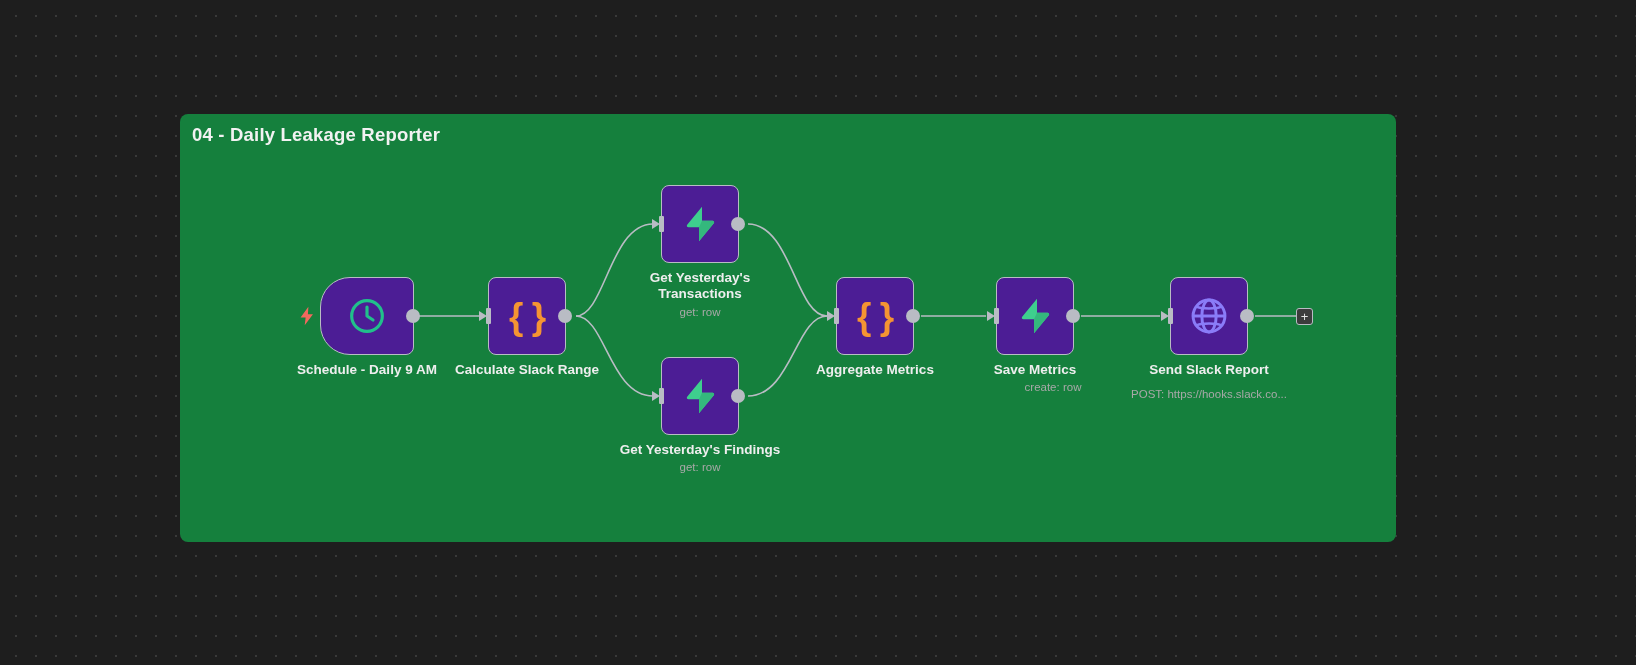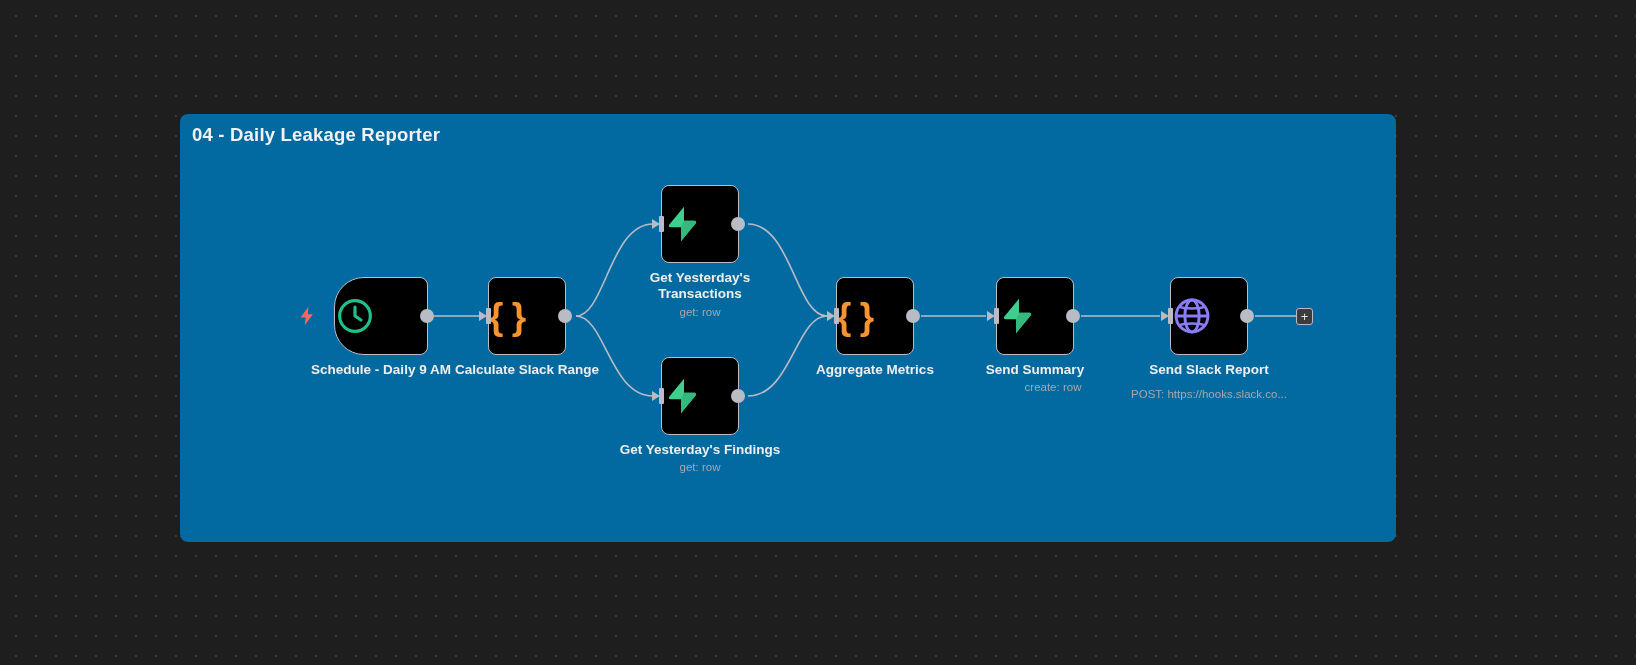--- a/index.html
+++ b/index.html
@@ -15,21 +15,21 @@
     background-size:20px 20px;
     background-position:6px 6px;
     position:relative;
   }
 
   
   #workflow-panel {
     position:absolute;
     left:180px; top:114px;
     width:1216px; height:428px;
-    background:#0369a1;
+    background:#15803d;
     border-radius:8px;
   }
   #workflow-title {
     position:absolute;
     left:12px; top:10px;
     font-size:18.5px;
     font-weight:bold;
     color:#f2f2f2;
     letter-spacing:0.2px;
     white-space:nowrap;
@@ -40,26 +40,26 @@
     position:absolute;
     inset:0;
     width:1636px; height:665px;
     pointer-events:none;
   }
   #edges { position:absolute; left:0; top:0; }
 
   
   .node {
     position:absolute;
-    background:#000000;
+    background:#4c1d95;
     border:1.6px solid #b9bcc4;
     border-radius:8px;
     display:flex;
     align-items:center;
-    justify-content:flex-start;
+    justify-content:center;
   }
   .node.trigger {
     border-radius:30px 8px 8px 30px;
   }
   .node-label {
     position:absolute;
     top:100%;
     left:50%;
     transform:translateX(-50%);
     margin-top:8px;
@@ -172,21 +172,21 @@
 
       <path d="M 1255 316 L 1296 316"></path>
     </g>
   </svg>
 </div>
 
 <svg id="trigger-bolt" viewBox="0 0 24 24">
   <path d="M13.5 2 L5 13.5 H10.5 L9.5 22 L18.5 10 H13 Z" fill="#f2685e"></path>
 </svg>
 
-<div class="node trigger" style="left:334px; top:277px; width:94px; height:78px;">
+<div class="node trigger" style="left:320px; top:277px; width:94px; height:78px;">
   <svg width="40" height="40" viewBox="0 0 24 24">
     <circle cx="12" cy="12" r="9.2" fill="none" stroke="#21c08b" stroke-width="1.9"></circle>
     <path d="M12 6.6 V12 L15.6 14.4" fill="none" stroke="#21c08b" stroke-width="1.9" stroke-linecap="round" stroke-linejoin="round"></path>
   </svg>
   <div class="port-out"></div>
   <div class="node-label">Schedule - Daily 9 AM</div>
 </div>
 
 <div class="node" style="left:488px; top:277px; width:78px; height:78px;">
   <span style="font-size:37px; color:#f59432; font-weight:bold; letter-spacing:-1px; line-height:1;">{&nbsp;}</span>
@@ -239,21 +239,21 @@
 <div class="node" style="left:996px; top:277px; width:78px; height:78px;">
   <svg width="40" height="40" viewBox="0 0 24 24">
     <path d="M13.2 1.6 L4.3 12.4 C3.8 13.0 4.25 13.9 5.05 13.9 H11.4 V22.4 L20.3 11.6 C20.8 11.0 20.35 10.1 19.55 10.1 H13.2 Z" fill="#3ecf8e"></path>
     <path d="M11.4 13.9 V22.4 L20.3 11.6 C20.8 11.0 20.35 10.1 19.55 10.1 H13.2 Z" fill="#34b87d"></path>
   </svg>
   <div class="port-in">
     <span class="tri"></span>
       <span class="bar"></span>
   </div>
   <div class="port-out"></div>
-  <div class="node-label">Send Summary</div>
+  <div class="node-label">Save Metrics</div>
   <div class="node-sub" style="margin-top:27px;margin-left:18px;">create: row</div>
 </div>
 
 <div class="node" style="left:1170px; top:277px; width:78px; height:78px;">
   <svg width="42" height="42" viewBox="0 0 24 24">
     <circle cx="12" cy="12" r="9.1" fill="none" stroke="#8a7cf8" stroke-width="1.7"></circle>
     <ellipse cx="12" cy="12" rx="4.1" ry="9.1" fill="none" stroke="#8a7cf8" stroke-width="1.7"></ellipse>
     <path d="M3.1 12 H20.9" fill="none" stroke="#8a7cf8" stroke-width="1.7"></path>
     <path d="M4.9 6.6 C7 8.1, 17 8.1, 19.1 6.6" fill="none" stroke="#8a7cf8" stroke-width="1.5"></path>
     <path d="M4.9 17.4 C7 15.9, 17 15.9, 19.1 17.4" fill="none" stroke="#8a7cf8" stroke-width="1.5"></path>

